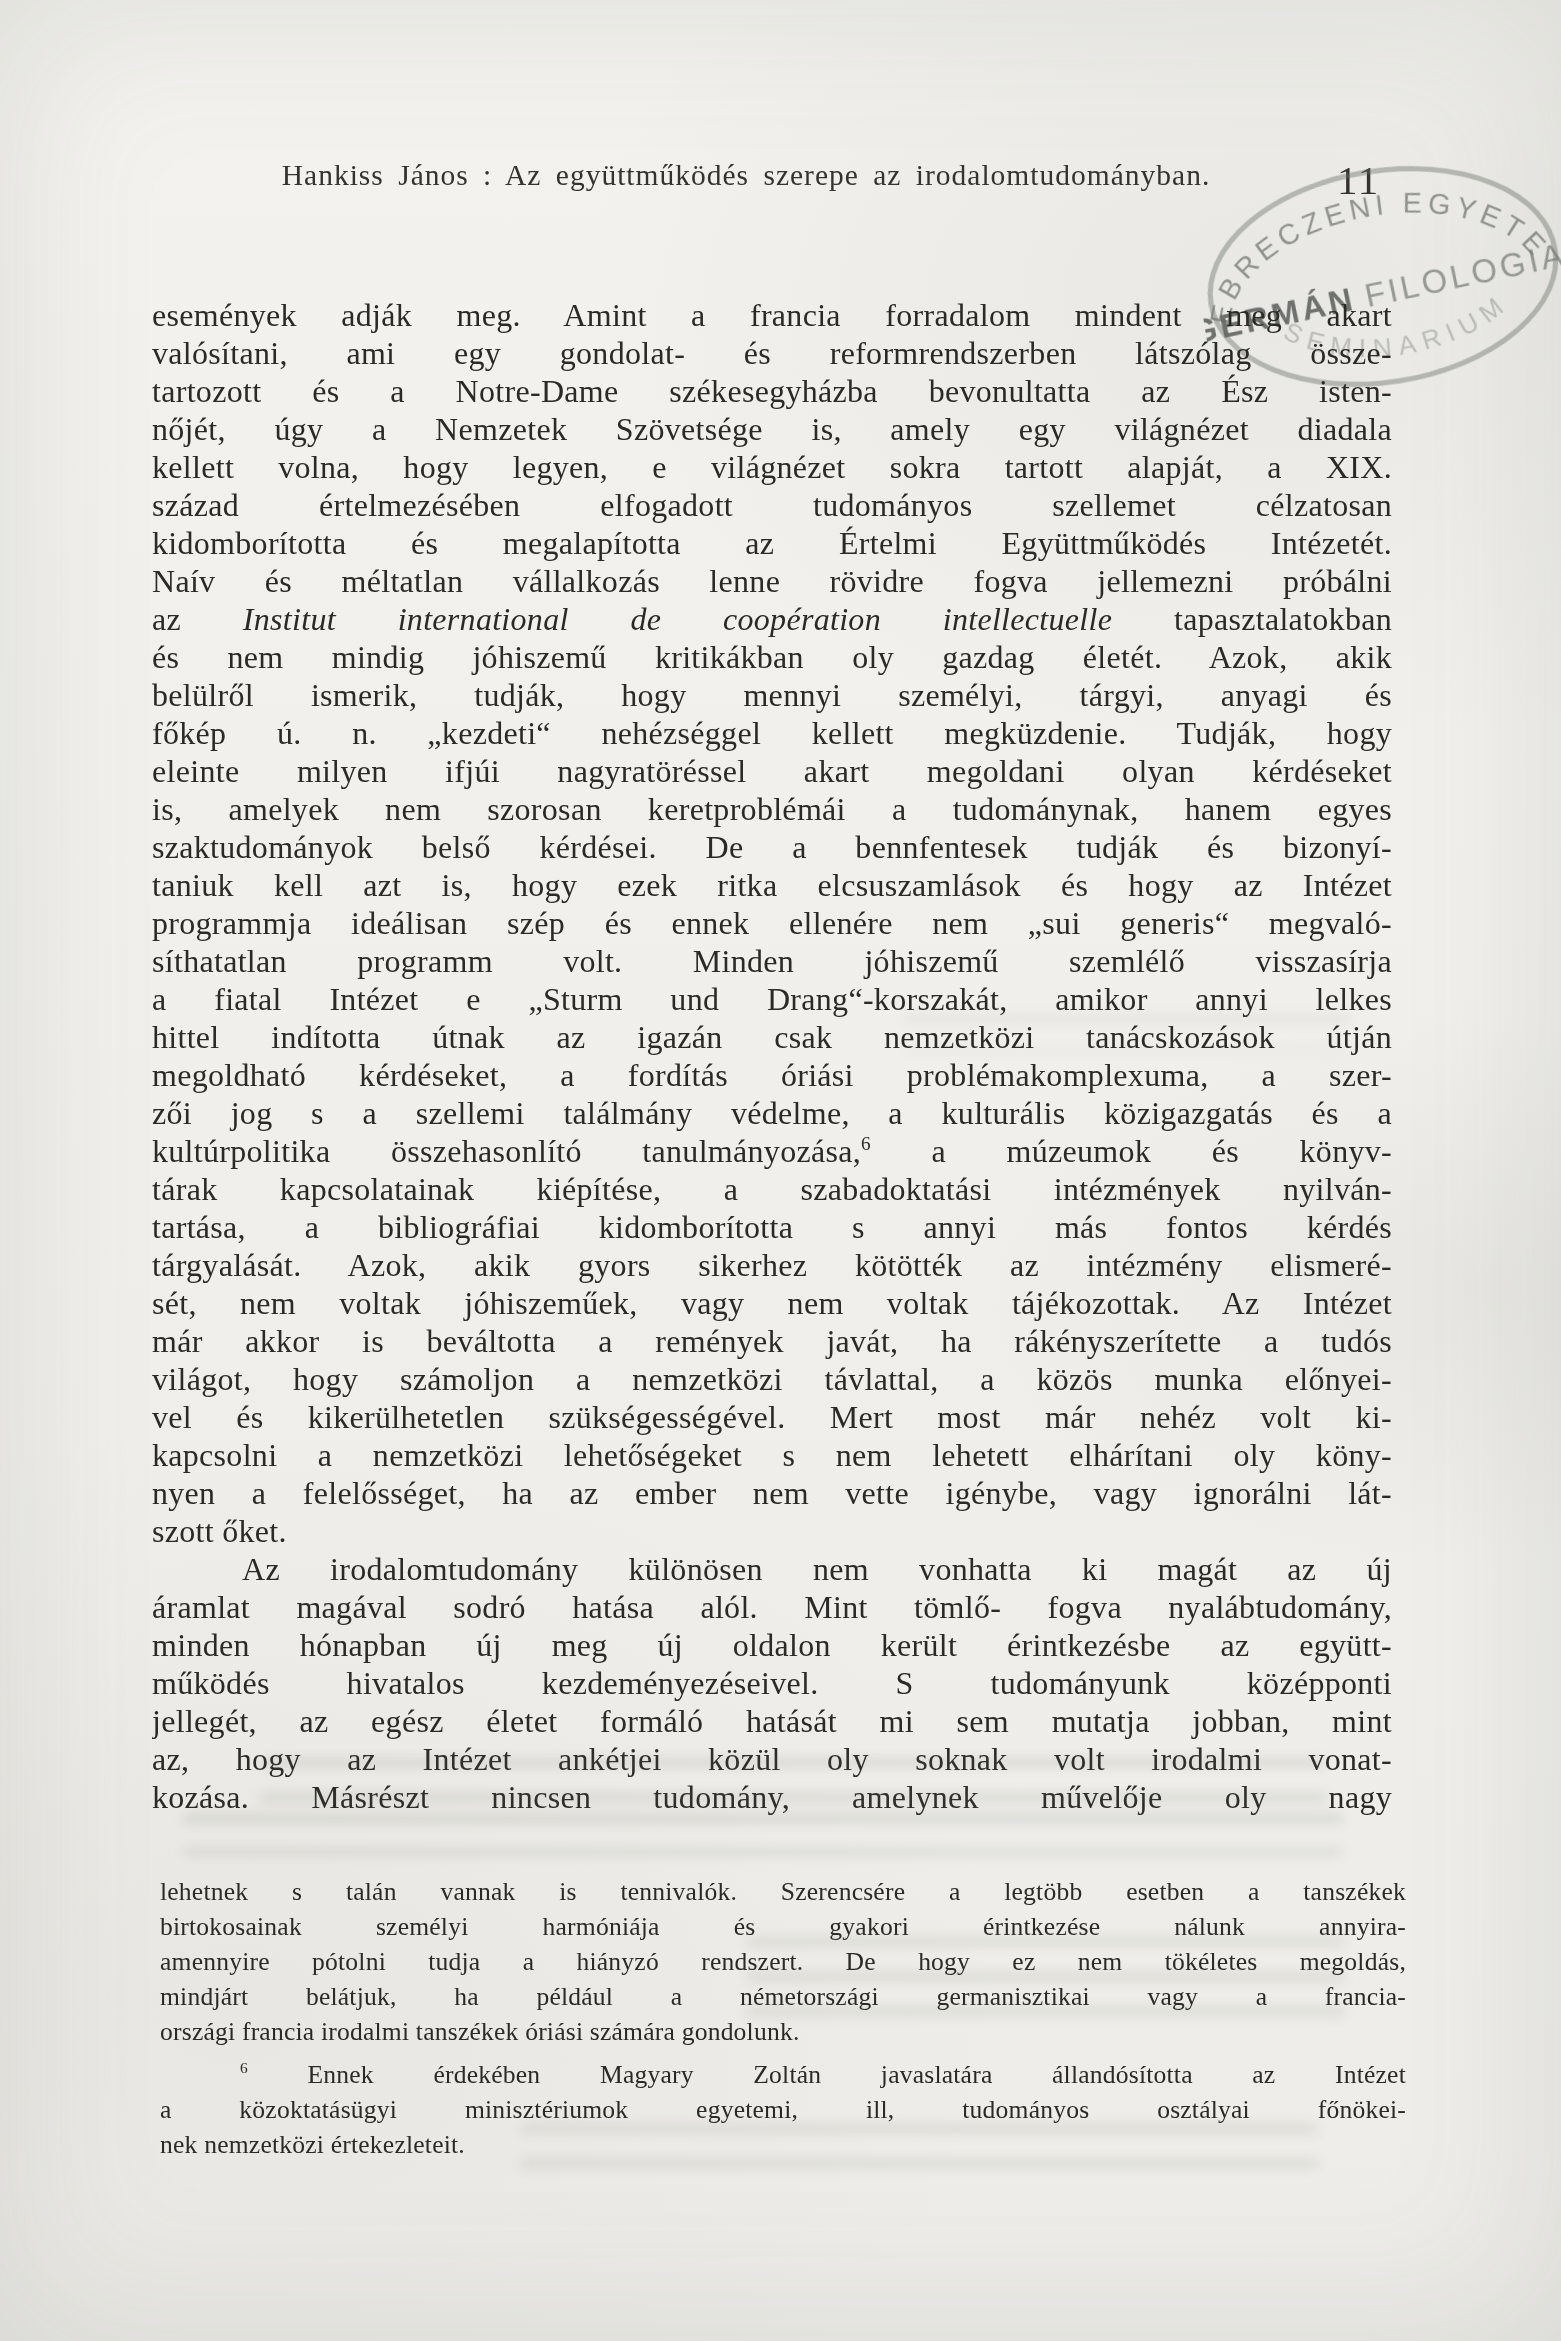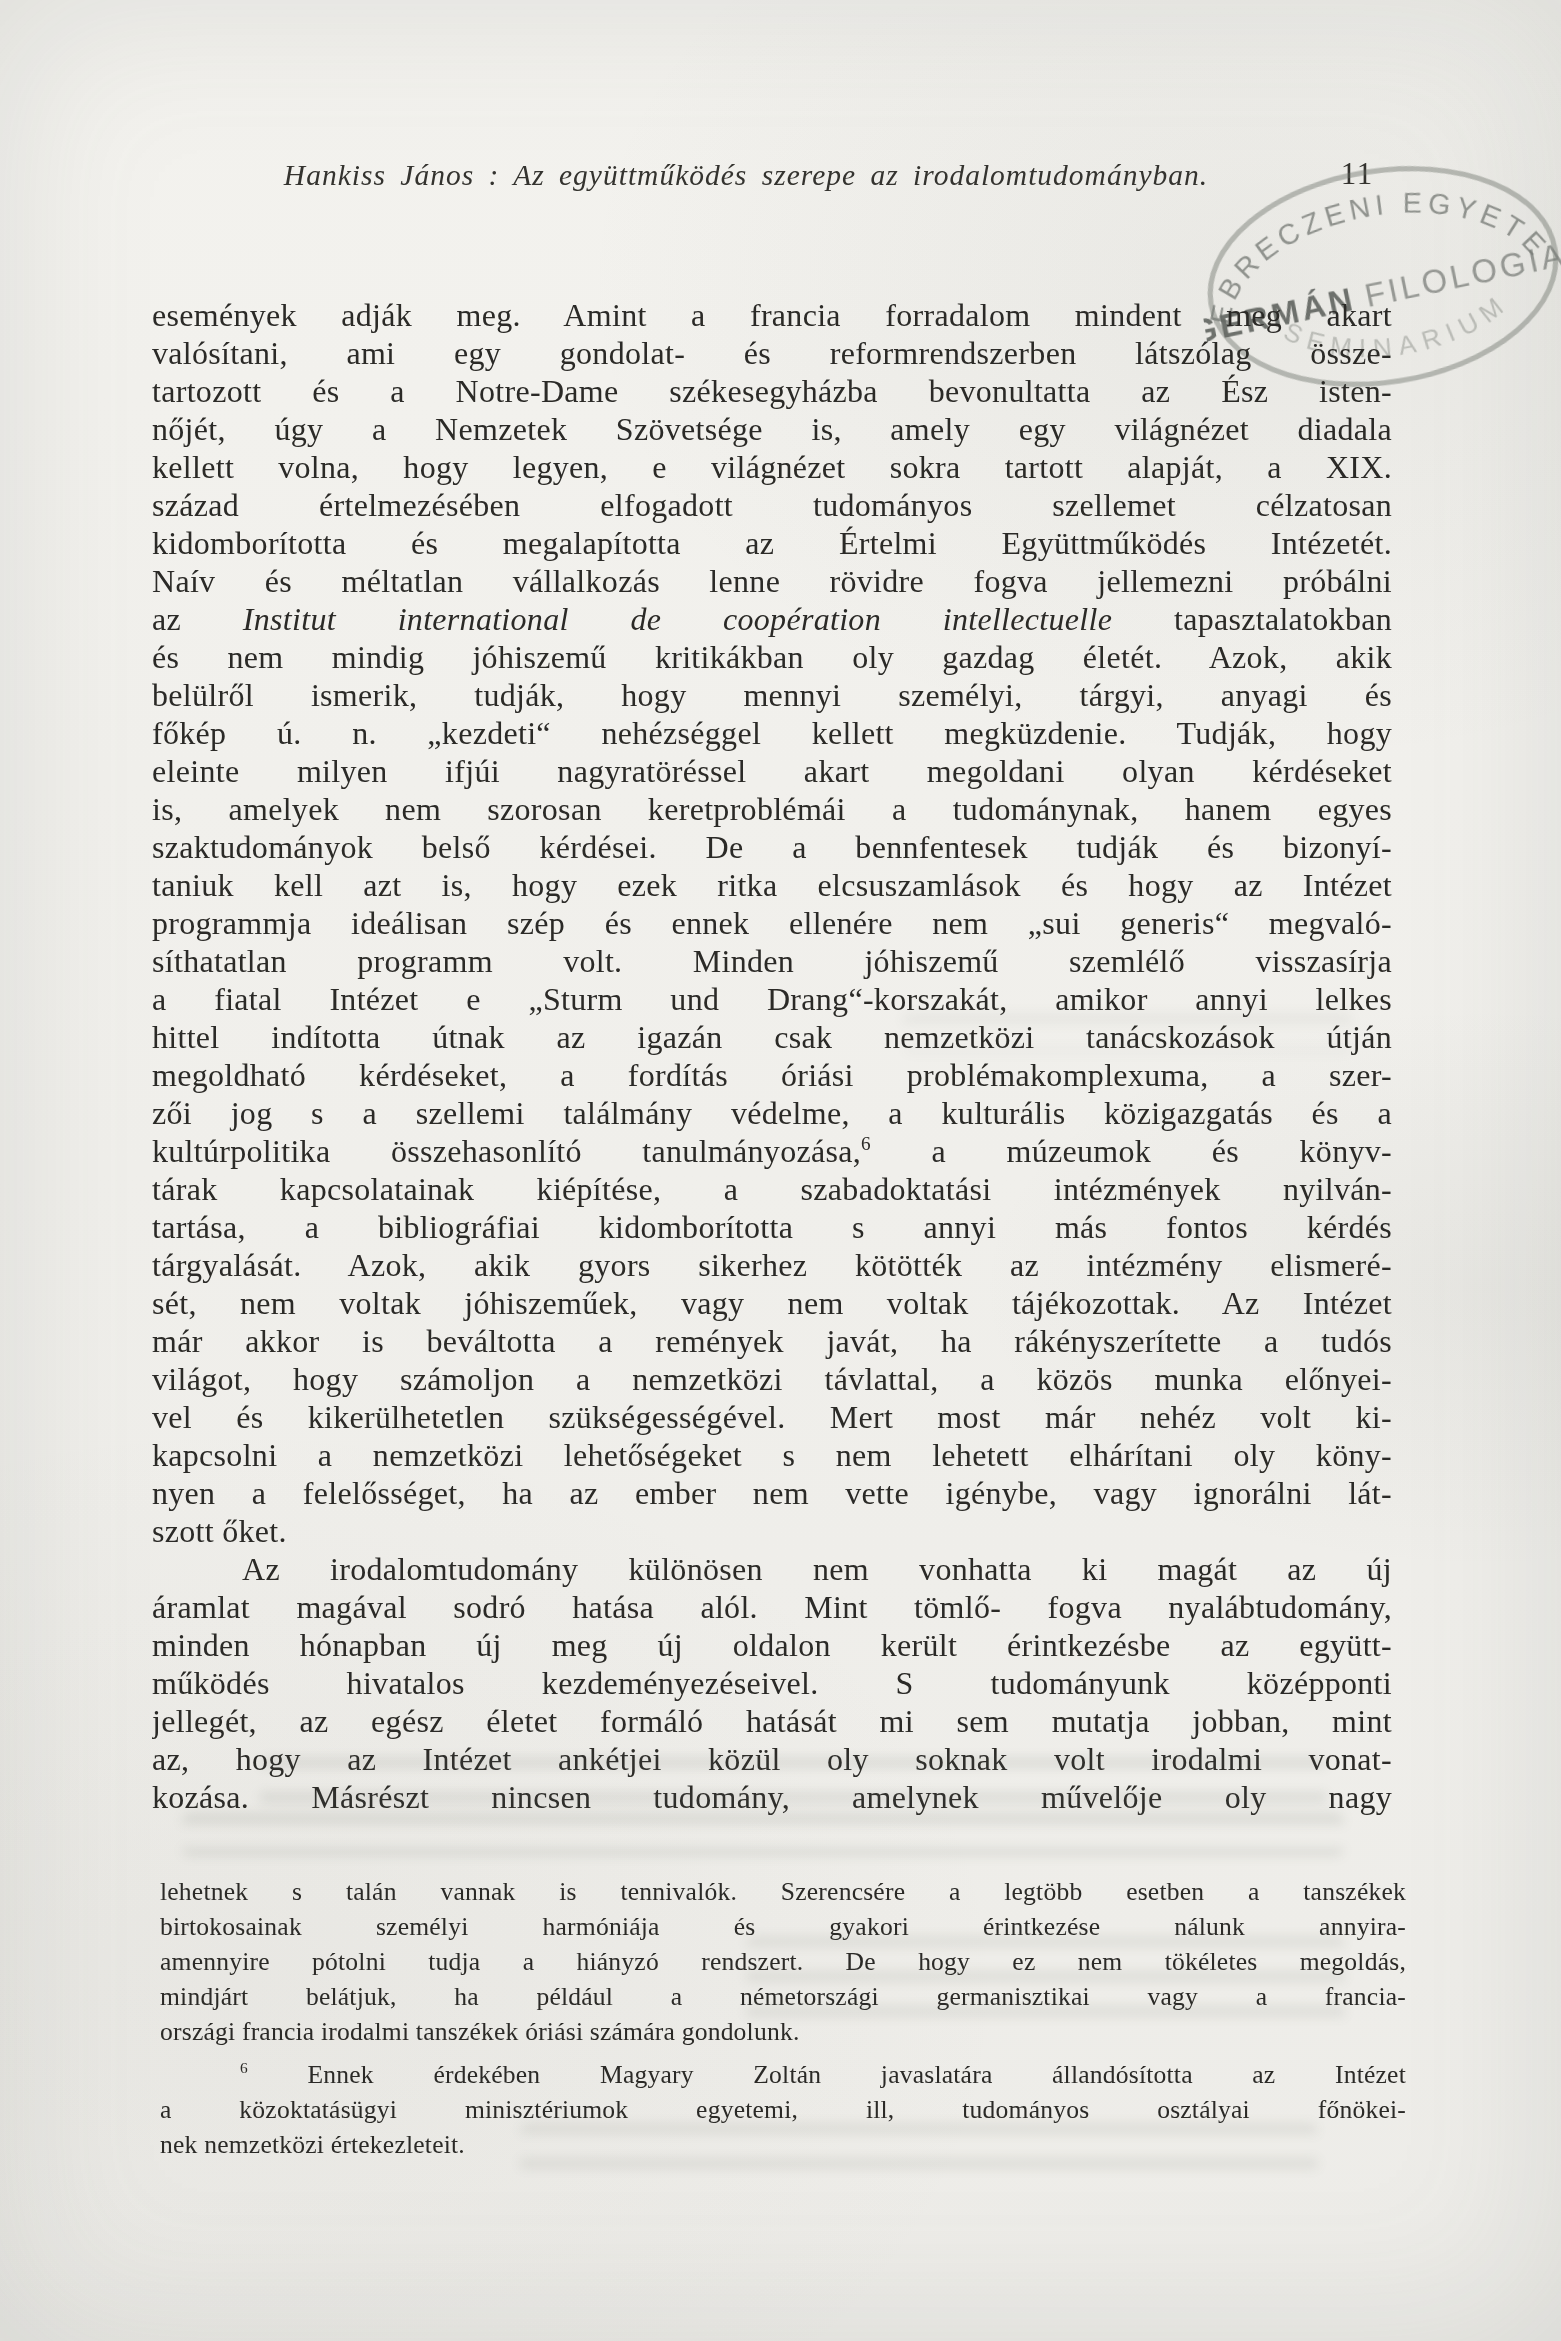--- a/index.html
+++ b/index.html
@@ -13,25 +13,25 @@
       radial-gradient(1128px 781px at 82% 12%, rgba(118,122,114,0.08), transparent 62%),
       radial-gradient(1301px 954px at 15% 85%, rgba(135,135,125,0.06), transparent 60%),
       radial-gradient(781px 434px at 95% 55%, rgba(120,124,116,0.07), transparent 65%),
       linear-gradient(#f3f2ee,#edece8);
     box-shadow:inset 0 0 165px rgba(92,96,90,0.14);
   }
   
   .header{position:absolute;left:152px;top:159px;width:1240px;height:40px;}
   .header-title{
     position:absolute;left:0;right:52px;top:0;
-    text-align:center;font-style:italic;font-size:29.5px;
+    text-align:center;font-size:29.5px;
     letter-spacing:1px;word-spacing:6px;white-space:nowrap;
     color:#34332f;
   }
-  .header-page{position:absolute;right:18px;top:-3.5px;font-size:31px;letter-spacing:1.7px;color:#34332f;}
+  .header-page{position:absolute;right:12px;top:-3.5px;font-size:41px;letter-spacing:1.7px;color:#34332f;}
   
   .bodytext{position:absolute;left:152px;top:296px;width:1240px;font-size:32px;}
   .tline{
     height:38px;line-height:38px;overflow:hidden;
     text-align:justify;text-align-last:justify;text-justify:inter-word;
     letter-spacing:0.3px;
   }
   .tline.last{text-align-last:left;}
   .tline.indent{text-indent:90px;}
   .it{font-style:italic;}

